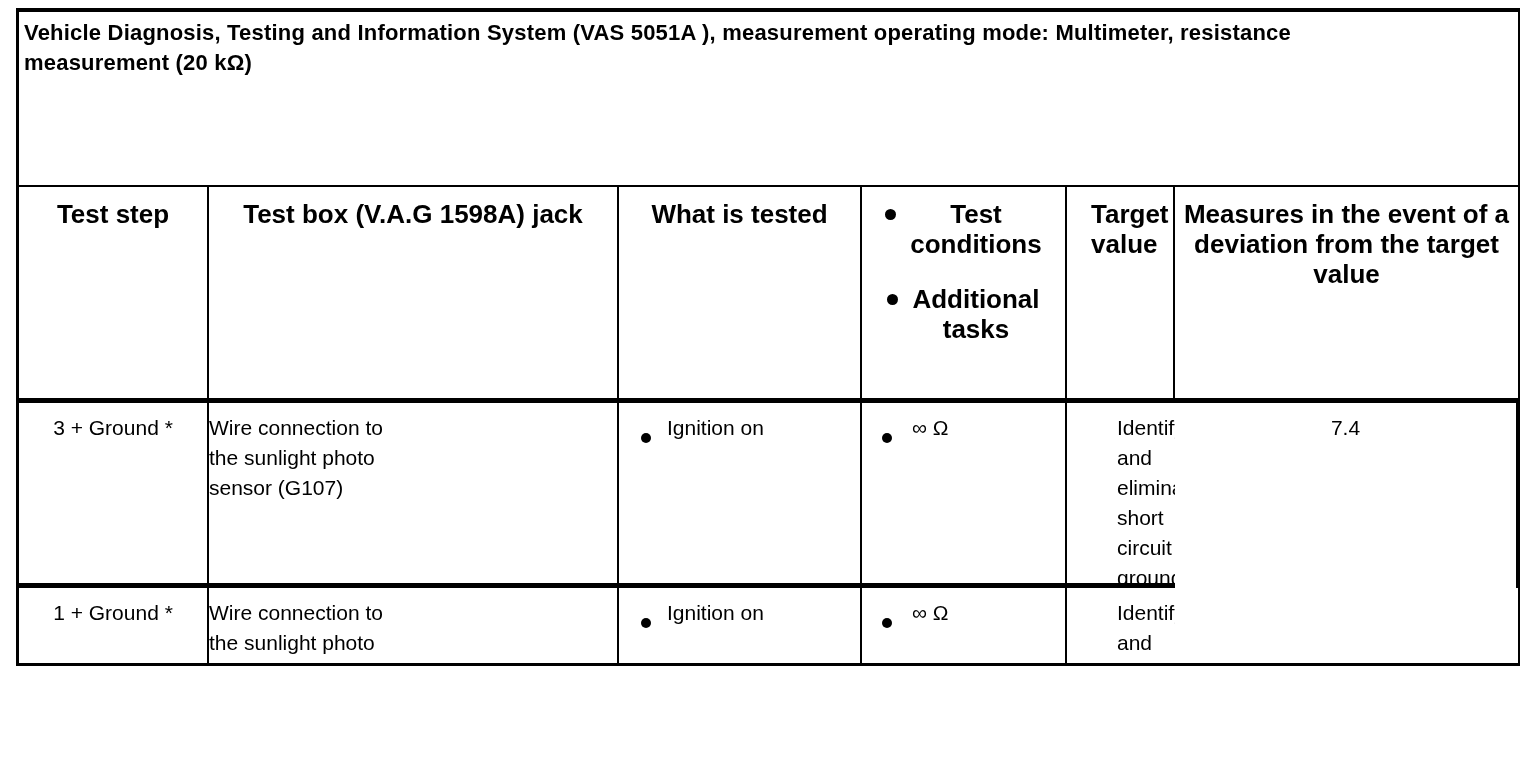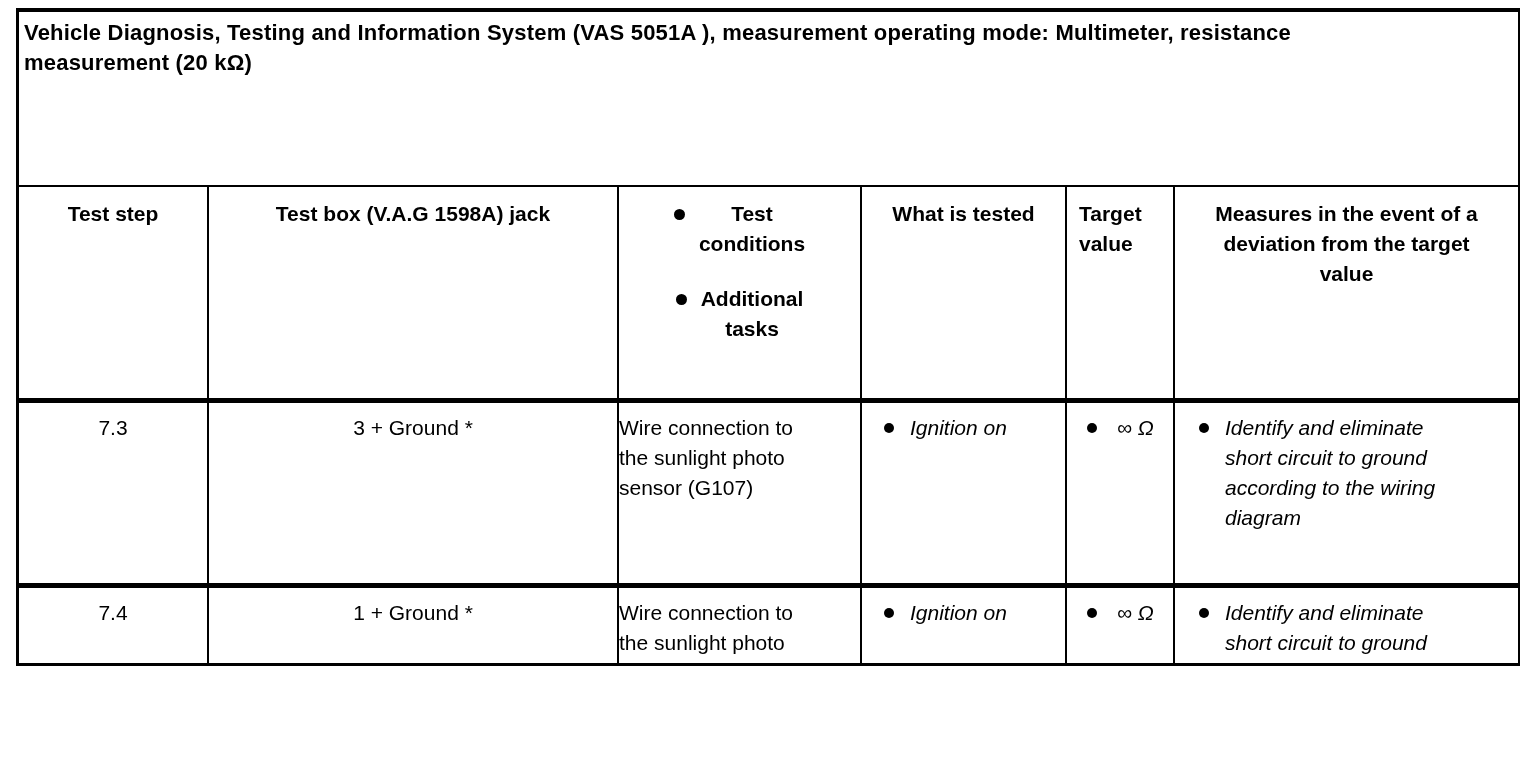--- a/index.html
+++ b/index.html
@@ -63,30 +63,30 @@
     height: 584px;
   }
   .cell {
     border-right: 2px solid #000000;
     overflow: hidden;
   }
   .cell.last-col { border-right: none; }
   
   .hdr-cell {
     font-weight: bold;
-    font-size: 21px;
+    font-size: 26px;
     line-height: 30px;
     padding-top: 12px;
     text-align: center;
   }
   .hdr-cell.thick-bottom, .body-cell.thick-bottom { border-bottom: 5px solid #000000; }
   .hdr-pre { white-space: pre-line; }
   .hdr-left {
     text-align: left;
-    padding-left: 12px;
+    padding-left: 24px;
   }
   .hdr-list-item {
     display: flex;
     justify-content: center;
     align-items: flex-start;
   }
   .hdr-list-item .bullet { margin-top: 10px; margin-right: 14px; }
   .hdr-list-item + .hdr-list-item { margin-top: 25px; }
   .body-cell {
     font-size: 21px;
@@ -94,22 +94,21 @@
     padding-top: 10px;
   }
   .body-center { text-align: center; }
   .body-left {
     text-align: left;
     padding-right: 4px;
     white-space: pre-line;
   }
   .bullet-row {
     display: flex;
-    align-items: flex-start;
-    font-style: italic;
+    align-items: flex-end;
   }
   .bullet-row .bullet { margin-top: 10px; }
   .bullet-row .bullet-text {
     white-space: pre-line;
     margin-left: 16px;
   }
   .pad-cond { padding-left: 22px; }
   .pad-target { padding-left: 20px; }
   .pad-target .bullet-text { margin-left: 20px; }
   .pad-measure { padding-left: 24px; }
@@ -121,40 +120,39 @@
 
   <div class="intro">
     <div class="doc-title">Vehicle Diagnosis, Testing and Information System (VAS 5051A ), measurement operating mode: Multimeter, resistance
 measurement (20 kΩ)</div>
   </div>
 
   <div class="vas-table">
 
     <div class="cell hdr-cell thick-bottom">Test step</div>
     <div class="cell hdr-cell thick-bottom">Test box (V.A.G 1598A) jack</div>
+    <div class="cell hdr-cell thick-bottom">What is tested</div>
     <div class="cell hdr-cell thick-bottom">
       <div class="hdr-list-item">
         <span class="bullet"></span>
         <span class="hdr-pre">Test
 conditions</span>
       </div>
       <div class="hdr-list-item">
         <span class="bullet"></span>
         <span class="hdr-pre">Additional
 tasks</span>
       </div>
     </div>
-    <div class="cell hdr-cell thick-bottom">What is tested</div>
     <div class="cell hdr-cell hdr-left hdr-pre thick-bottom">Target
 value</div>
     <div class="cell hdr-cell hdr-pre thick-bottom last-col">Measures in the event of a
 deviation from the target
 value</div>
 
-    <div class="cell body-cell body-center thick-bottom">7.3</div>
     <div class="cell body-cell body-center thick-bottom">3 + Ground *</div>
     <div class="cell body-cell body-left thick-bottom">Wire connection to
 the sunlight photo
 sensor (G107)</div>
     <div class="cell body-cell thick-bottom">
       <div class="bullet-row pad-cond">
         <span class="bullet small"></span>
         <span class="bullet-text">Ignition on</span>
       </div>
     </div>

